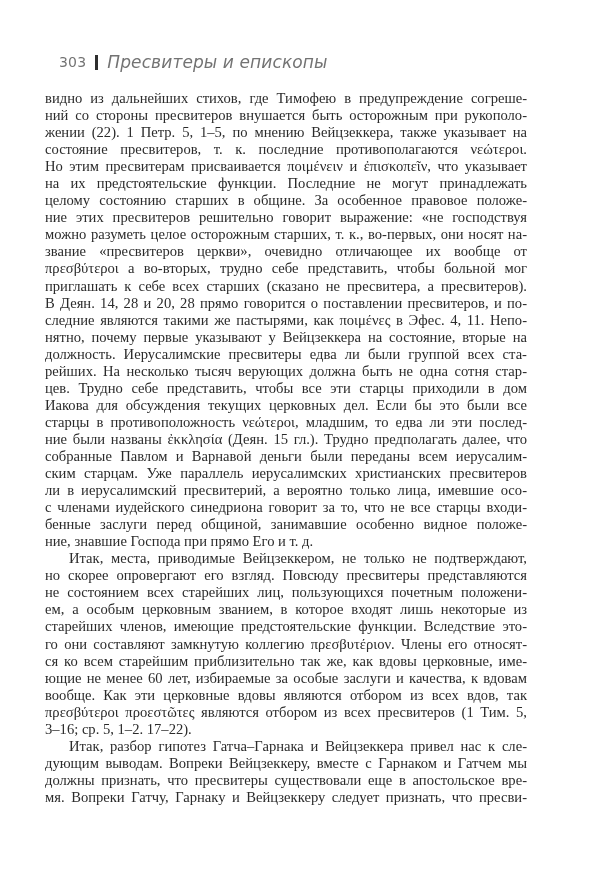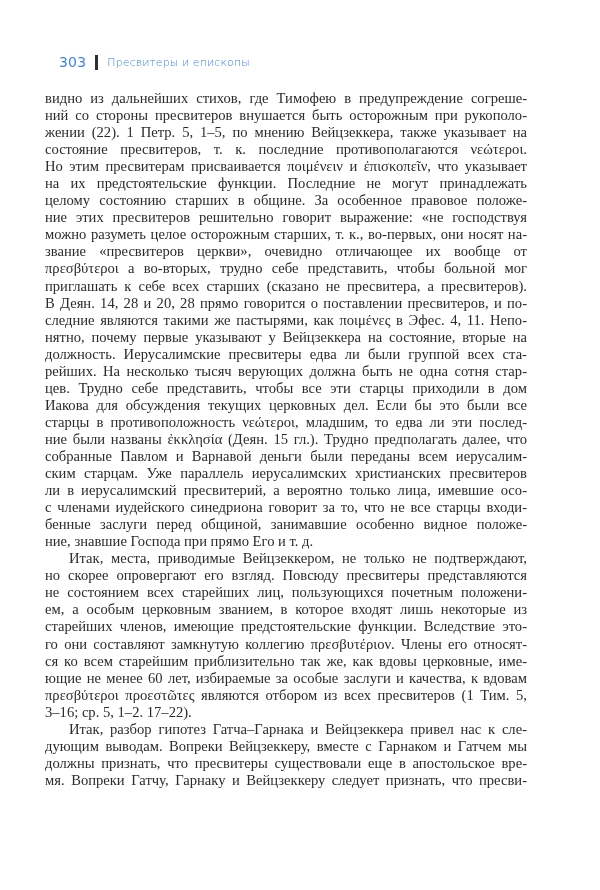--- a/index.html
+++ b/index.html
@@ -15,37 +15,38 @@
       color: #2a2a2a;
     }
     .page-header {
       position: absolute;
       left: 59px;
       top: 52px;
       height: 20px;
       display: flex;
       align-items: center;
       font-family: "DejaVu Sans", "Liberation Sans", sans-serif;
-      color: #3b82f6;
+      color: #737373;
     }
     .page-number {
       font-size: 14px;
       letter-spacing: 0.2px;
     }
     .header-rule {
       display: inline-block;
       width: 3px;
       height: 15px;
       background: #2f2f2f;
       margin: 0 9px 0 9px;
     }
     .running-title {
-      font-size: 11px;
+      font-size: 17px;
       font-weight: 300;
       letter-spacing: 0.1px;
+      font-style: italic;
     }
     .body-text {
       position: absolute;
       left: 45px;
       top: 90px;
       width: 482px;
       font-family: "Liberation Serif", "DejaVu Serif", serif;
       font-size: 14.6px;
       line-height: 17.05px;
       color: #2b2b2b;
@@ -103,19 +104,20 @@
     <span class="line">бенные заслуги перед общиной, занимавшие особенно видное положе-</span>
     <span class="line last">ние, знавшие Господа при прямо Его и т. д.</span>
     <span class="line indent">Итак, места, приводимые Вейцзеккером, не только не подтверждают,</span>
     <span class="line">но скорее опровергают его взгляд. Повсюду пресвитеры представляются</span>
     <span class="line">не состоянием всех старейших лиц, пользующихся почетным положени-</span>
     <span class="line">ем, а особым церковным званием, в которое входят лишь некоторые из</span>
     <span class="line">старейших членов, имеющие предстоятельские функции. Вследствие это-</span>
     <span class="line">го они составляют замкнутую коллегию πρεσβυτέριον. Члены его относят-</span>
     <span class="line">ся ко всем старейшим приблизительно так же, как вдовы церковные, име-</span>
     <span class="line">ющие не менее 60 лет, избираемые за особые заслуги и качества, к вдовам</span>
+    <span class="line">вообще. Как эти церковные вдовы являются отбором из всех вдов, так</span>
     <span class="line">πρεσβύτεροι προεστῶτες являются отбором из всех пресвитеров (1 Тим. 5,</span>
     <span class="line last">3–16; ср. 5, 1–2. 17–22).</span>
     <span class="line indent">Итак, разбор гипотез Гатча–Гарнака и Вейцзеккера привел нас к сле-</span>
     <span class="line">дующим выводам. Вопреки Вейцзеккеру, вместе с Гарнаком и Гатчем мы</span>
     <span class="line">должны признать, что пресвитеры существовали еще в апостольское вре-</span>
     <span class="line">мя. Вопреки Гатчу, Гарнаку и Вейцзеккеру следует признать, что пресви-</span>
   </div>
 
 </body></html>

